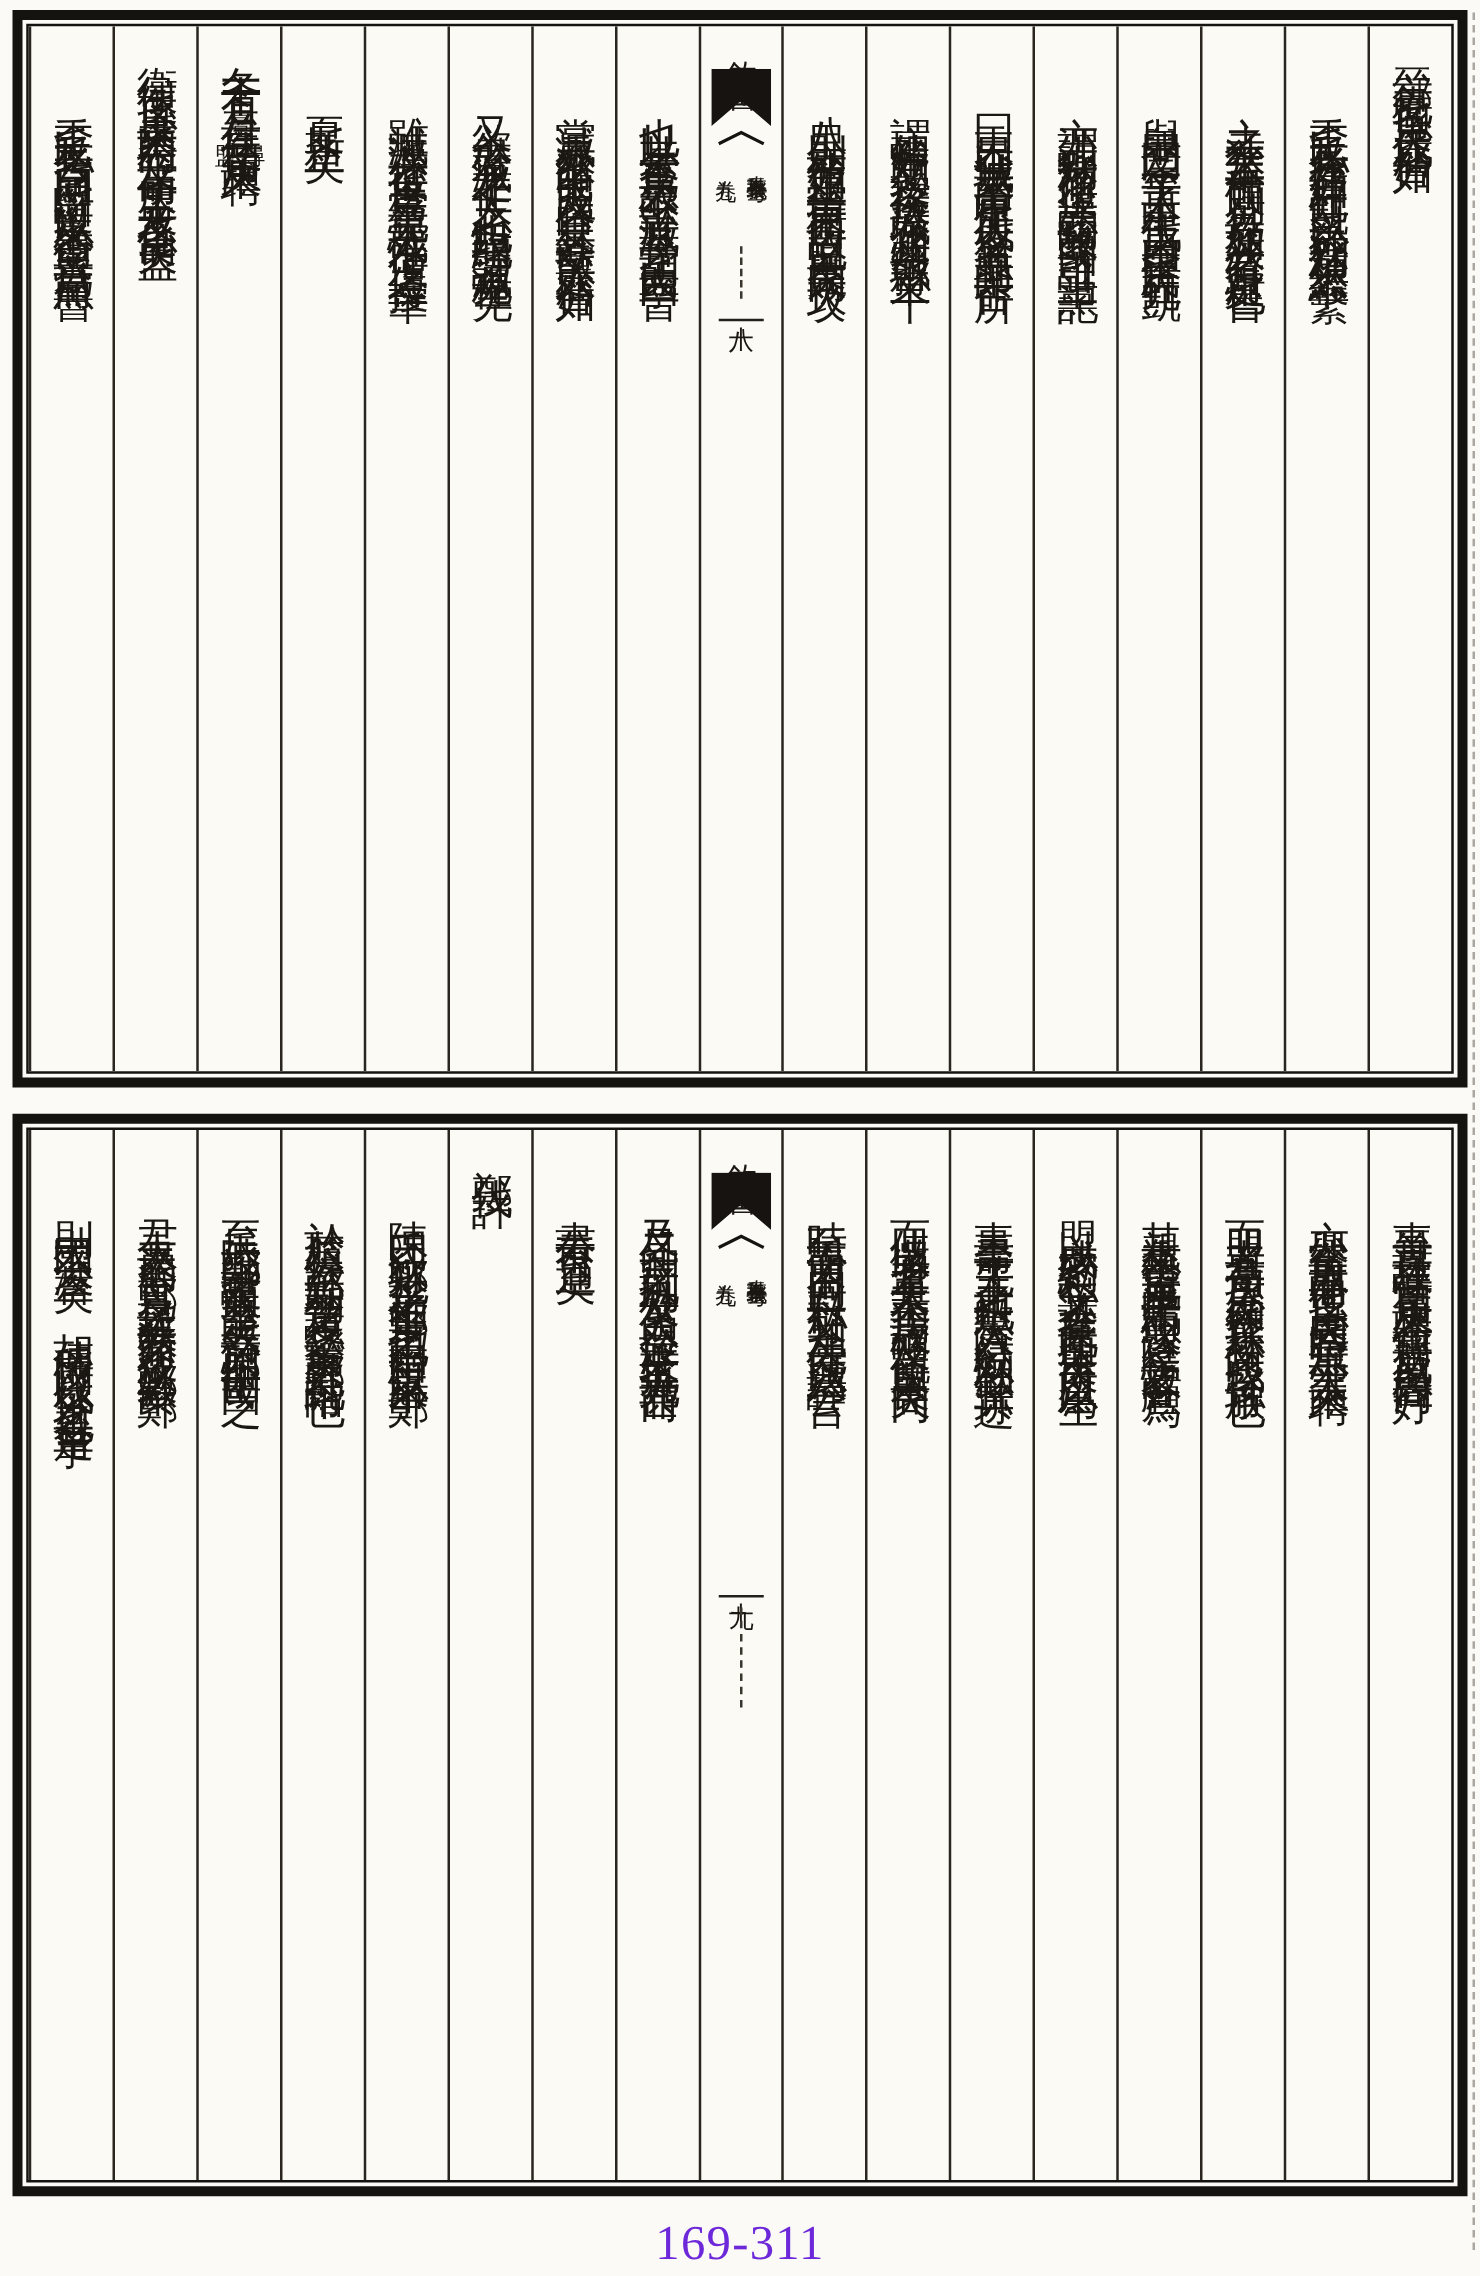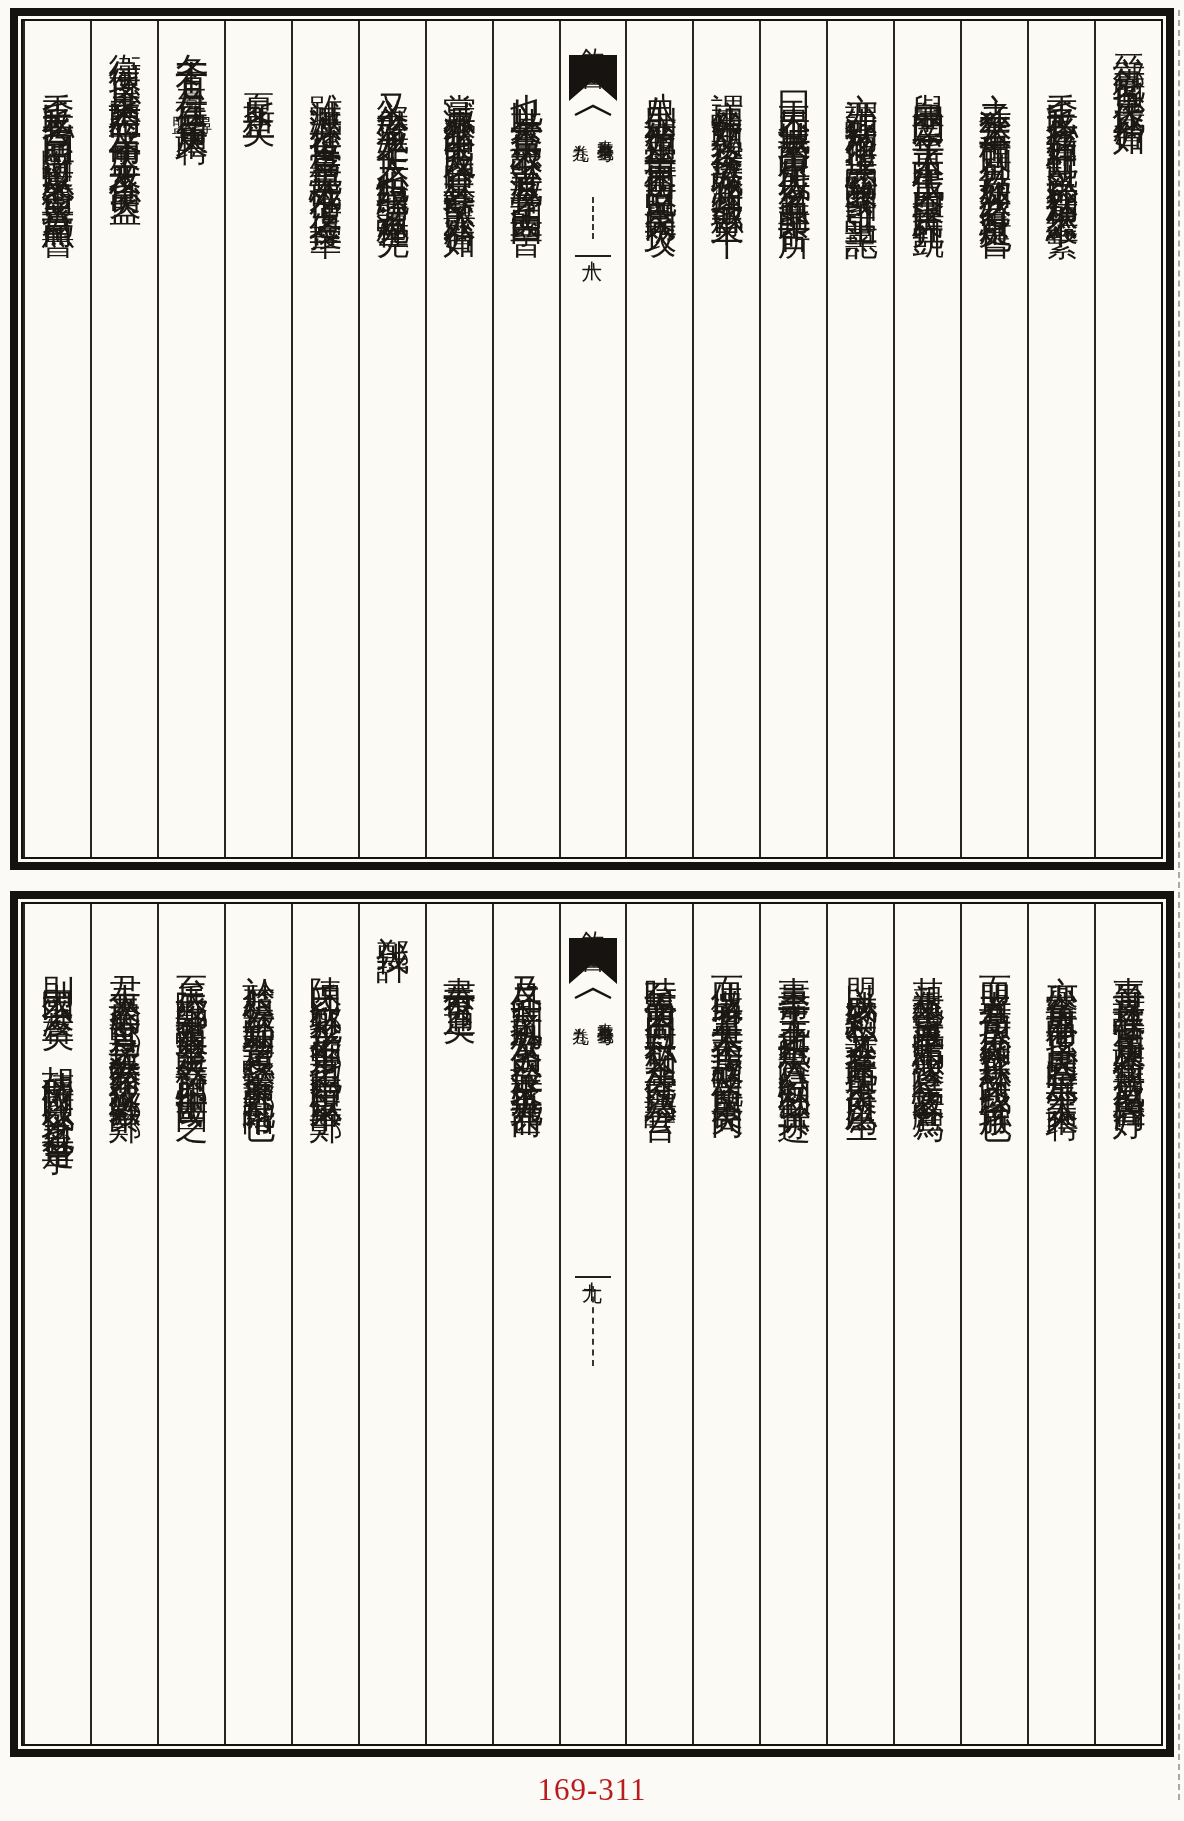--- a/index.html
+++ b/index.html
@@ -142,23 +142,23 @@
     border-top: 2.5px solid #23201a;
     margin-top: 6px;
     flex: 0 0 auto;
   }
   .folio {
     position: absolute;
     left: 0;
     width: 100%;
     top: 1772px;
     text-align: center;
-    font-size: 31px;
+    font-size: 39px;
     letter-spacing: 1px;
-    color: #b91c1c;
+    color: #6d28d9;
     font-family: "Liberation Serif", "DejaVu Serif", serif;
   }
 </style>
 </head>
 <body>
 
 <div class="page">
   <div class="fold-line"></div>
 
   <div class="block block-top">

